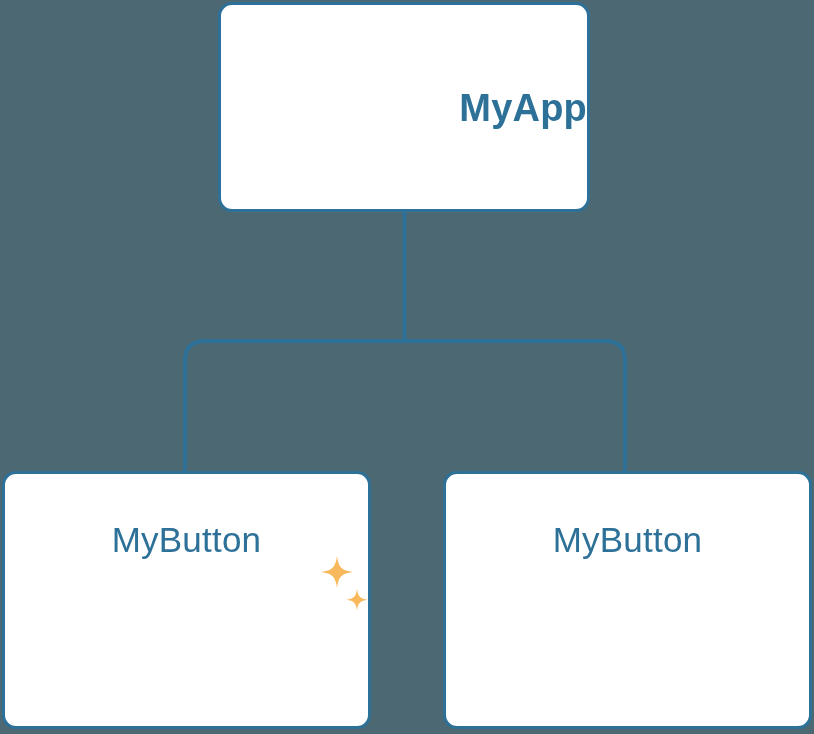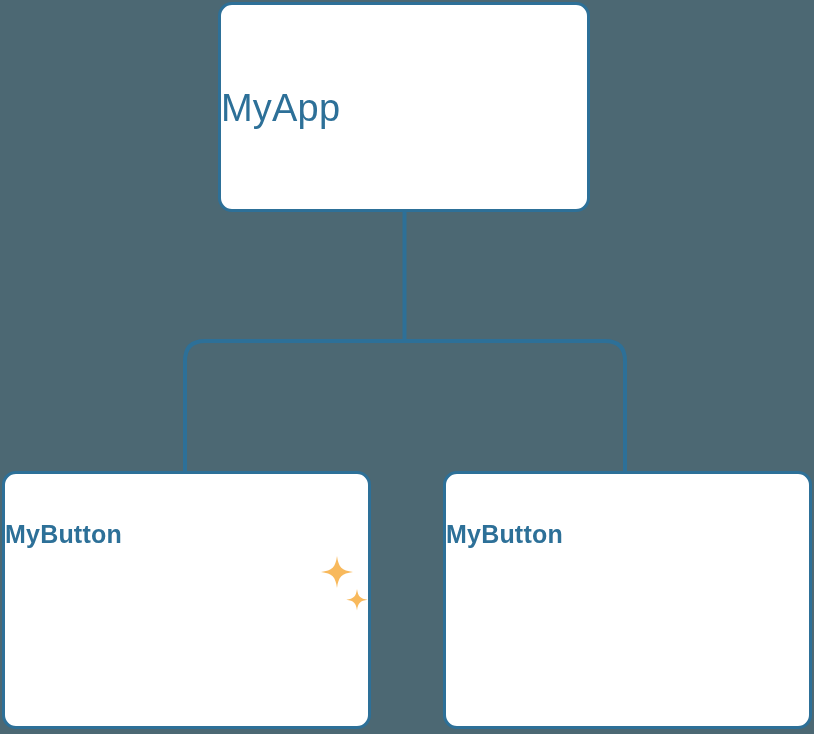--- a/index.html
+++ b/index.html
@@ -39,23 +39,23 @@
     left: 218px;
     top: 2px;
     width: 372px;
     height: 210px;
   }
   #root-title {
     position: absolute;
     left: 0;
     right: 0;
     top: 84px;
-    text-align: left;
+    text-align: right;
     font-size: 38px;
-    font-weight: 400;
+    font-weight: 700;
     color: #2d7098;
     letter-spacing: 0.2px;
     line-height: 1;
   }
 
   #child-card-left {
     left: 2px;
     top: 471px;
     width: 369px;
     height: 258px;
@@ -65,23 +65,23 @@
     top: 471px;
     width: 369px;
     height: 258px;
   }
 
   .child-title {
     position: absolute;
     left: 0;
     right: 0;
     top: 48px;
-    text-align: left;
-    font-size: 25px;
-    font-weight: 700;
+    text-align: center;
+    font-size: 35px;
+    font-weight: 400;
     color: #2d7098;
     letter-spacing: 0.2px;
     line-height: 1;
   }
 
   
   .pill {
     position: absolute;
     box-sizing: border-box;
     display: flex;

